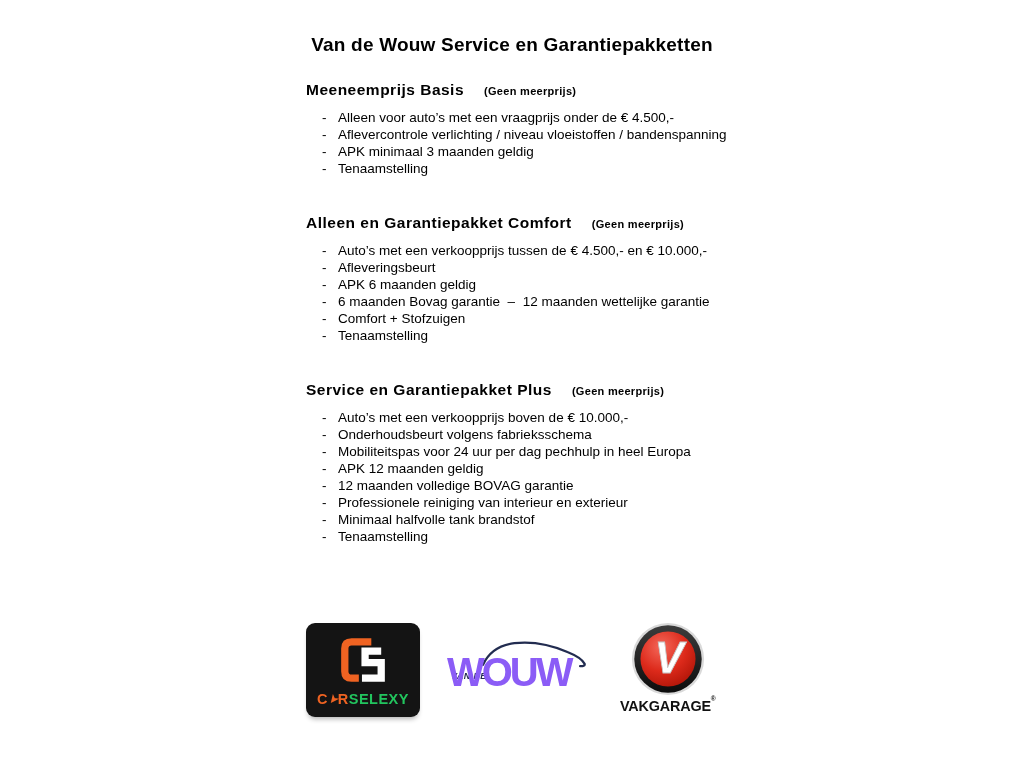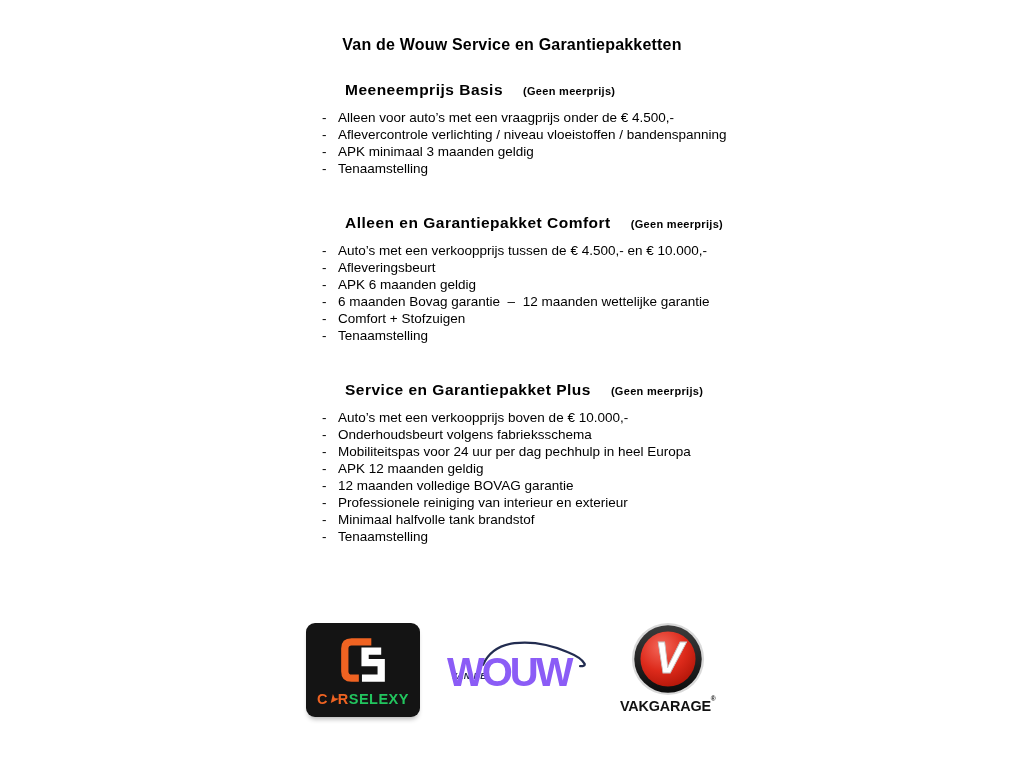--- a/index.html
+++ b/index.html
@@ -1,25 +1,25 @@
 <!DOCTYPE html>
 <html><head>
 <meta charset="utf-8">
 <style>
   html, body { margin:0; padding:0; background:#ffffff; }
   .page {
     position:relative; width:1024px; height:768px; background:#ffffff;
     font-family:"Liberation Sans", sans-serif; color:#000000; overflow:hidden;
   }
   .content { position:absolute; left:306px; top:30px; width:412px; }
-  .title-block { text-align:center; font-weight:bold; font-size:16px; line-height:30px; letter-spacing:0.2px; }
+  .title-block { text-align:center; font-weight:bold; font-size:19px; line-height:30px; letter-spacing:0.2px; }
   .section { margin-top:37px; }
   .section:first-child { margin-top:21px; }
   .heading { white-space:nowrap; }
-  .hname { font-size:15.5px; font-weight:bold; letter-spacing:0.5px;margin-left:39px; }
+  .hname { font-size:15.5px; font-weight:bold; letter-spacing:0.5px; }
   .hnote { font-size:11px; font-weight:bold; margin-left:20px; letter-spacing:0.3px; }
   .items { margin-top:10px; }
   .item { display:flex; padding-left:16px; font-size:13.5px; line-height:17px; }
   .dash { width:16px; flex:none; }
   .itext { white-space:nowrap; }
 
   
   .logos {
     position:absolute; left:306px; top:620px; width:412px; height:100px;
     display:flex; justify-content:space-between; align-items:flex-start;

